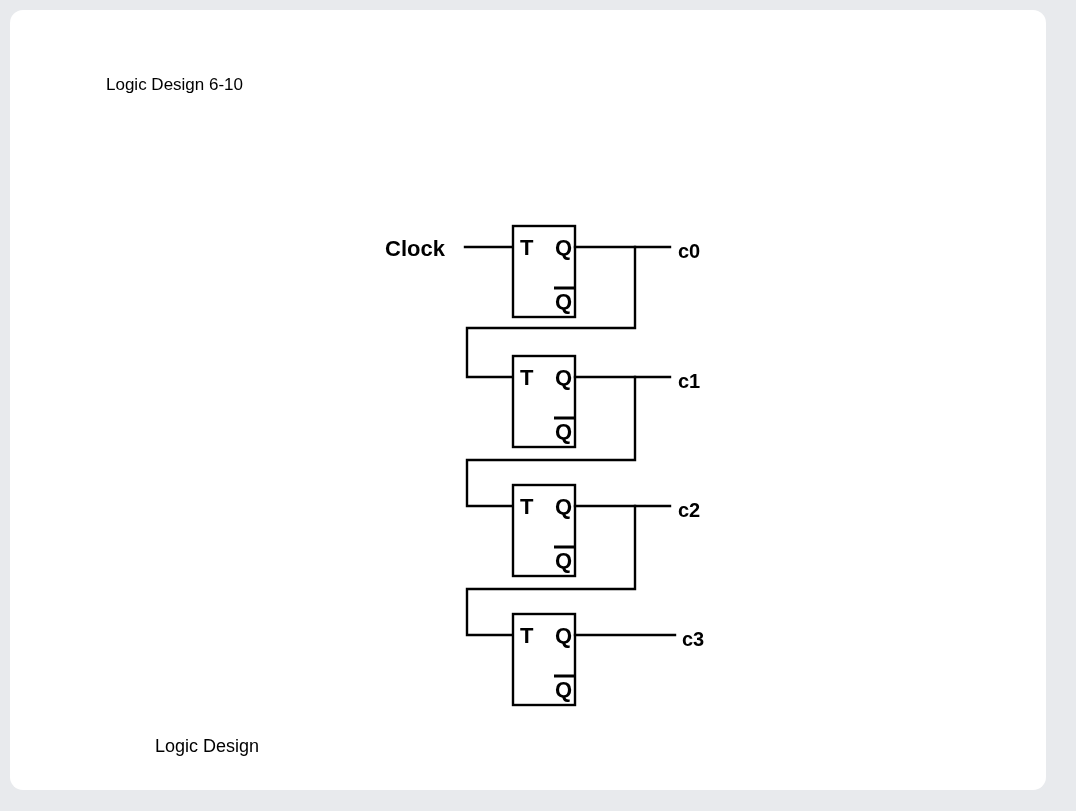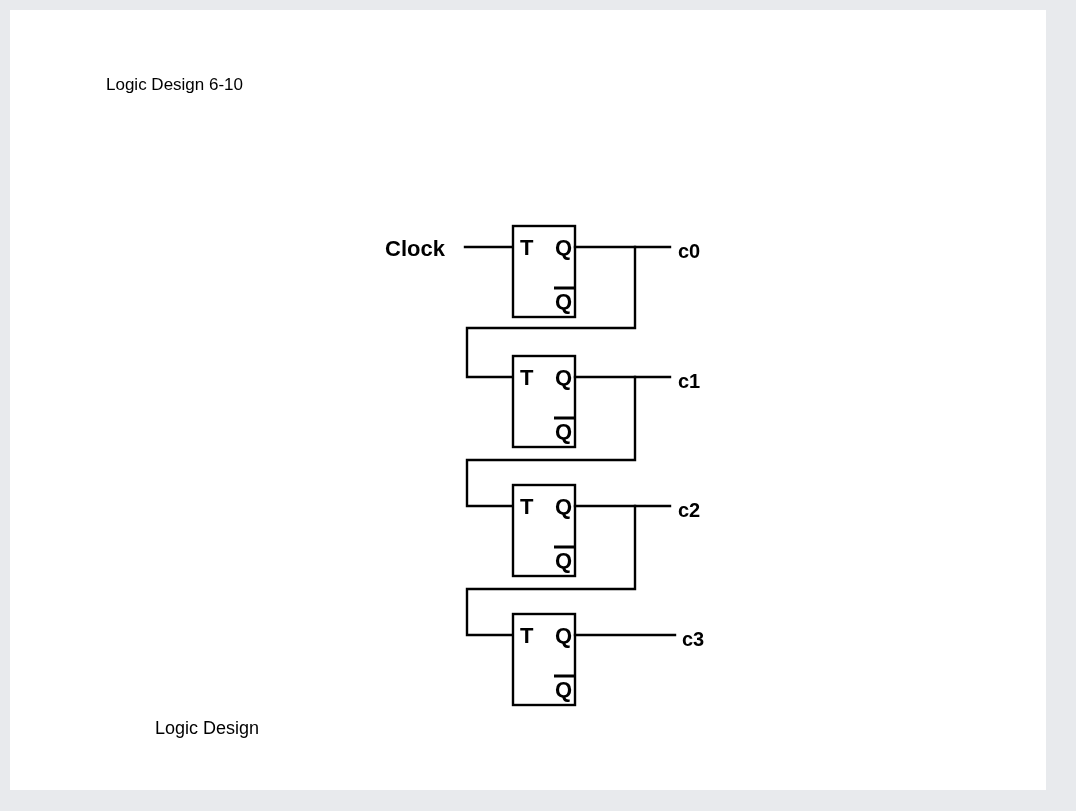--- a/index.html
+++ b/index.html
@@ -13,33 +13,34 @@
     font-family: "Liberation Sans", sans-serif;
     overflow: hidden;
   }
   #slide-page {
     position: absolute;
     left: 10px;
     top: 10px;
     width: 1036px;
     height: 780px;
     background: #ffffff;
+    border-radius: 13px;
   }
   #slide-title {
     position: absolute;
     left: 96px;
     top: 65px;
     font-size: 17px;
     color: #000000;
     white-space: nowrap;
   }
   #footer-left {
     position: absolute;
     left: 145px;
-    top: 708px;
+    top: 726px;
     font-size: 18px;
     color: #000000;
     white-space: nowrap;
   }
   #footer-right {
     position: absolute;
     left: 648px;
     top: 727px;
     font-size: 18px;
     color: #000000;

